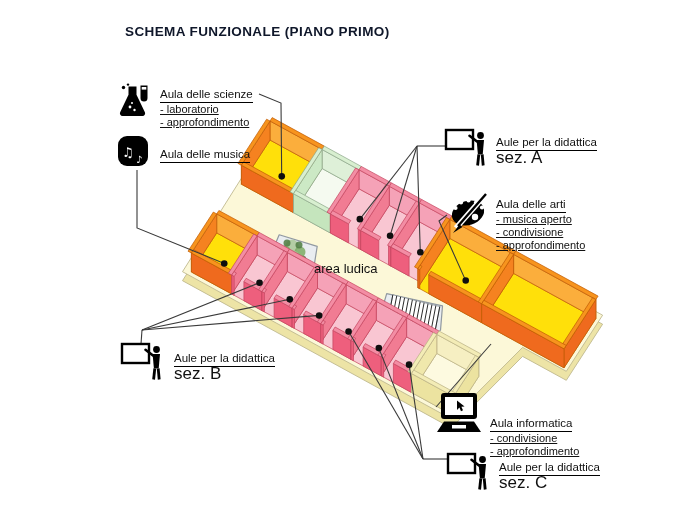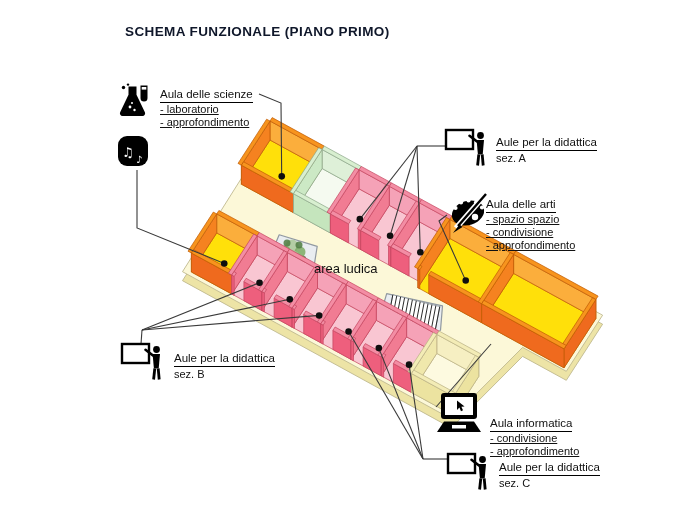--- a/index.html
+++ b/index.html
@@ -4,21 +4,21 @@
 <style>
   html,body{margin:0;padding:0;background:#fff;}
   .stage{position:relative;width:700px;height:525px;background:#ffffff;overflow:hidden;
          font-family:"Liberation Sans",sans-serif;}
   svg{position:absolute;left:0;top:0;}
   .page-title{position:absolute;left:125px;top:24px;font-size:13.5px;font-weight:bold;
               letter-spacing:.4px;color:#0f172a;white-space:nowrap;}
   .label{position:absolute;color:#111;}
   .label-title{font-size:11.5px;border-bottom:1.2px solid #000;padding-bottom:1px;
                display:inline-block;white-space:nowrap;line-height:13px;text-align:center;}
-  .label-sub{font-size:11px;line-height:14px;white-space:nowrap;}
+  .label-sub{font-size:17px;line-height:14px;white-space:nowrap;}
   .label-bullet{font-size:11px;line-height:13px;white-space:nowrap;text-decoration:underline;}
   .area-label{position:absolute;font-size:13px;color:#111;white-space:nowrap;}
 </style>
 </head>
 <body>
 
 <div class="stage">
 
   <svg id="scene" width="700" height="525" viewBox="0 0 700 525">
       <polygon points="269.9,142.1 602.6,324.2 566.3,380.3 522.6,356.4 451.3,427.9 182.5,280.7" fill="#EDE4A6" stroke="#C0B98E" stroke-width="0.9" stroke-linejoin="round"></polygon>
@@ -301,29 +301,32 @@
     </svg>
 
   <div class="page-title">SCHEMA FUNZIONALE (PIANO PRIMO)</div>
 
   <div class="label" style="left:160px;top:84px">
     <div class="label-title">Aula delle scienze</div>
     <div class="label-bullet">- laboratorio</div>
     <div class="label-bullet">- approfondimento</div>
   </div>
 
+  <div class="label" style="left:160px;top:144px">
+    <div class="label-title">Aula delle musica</div>
+  </div>
 
   <div class="label" style="left:496px;top:132px">
     <div class="label-title">Aule per la didattica</div>
     <div class="label-sub">sez. A</div>
   </div>
 
-  <div class="label" style="left:486px;top:194px">
+  <div class="label" style="left:496px;top:194px">
     <div class="label-title">Aula delle arti</div>
-    <div class="label-bullet">- spazio spazio</div>
+    <div class="label-bullet">- musica aperto</div>
     <div class="label-bullet">- condivisione</div>
     <div class="label-bullet">- approfondimento</div>
   </div>
 
   <div class="label" style="left:174px;top:348px">
     <div class="label-title">Aule per la didattica</div>
     <div class="label-sub">sez. B</div>
   </div>
 
   <div class="label" style="left:490px;top:413px">

